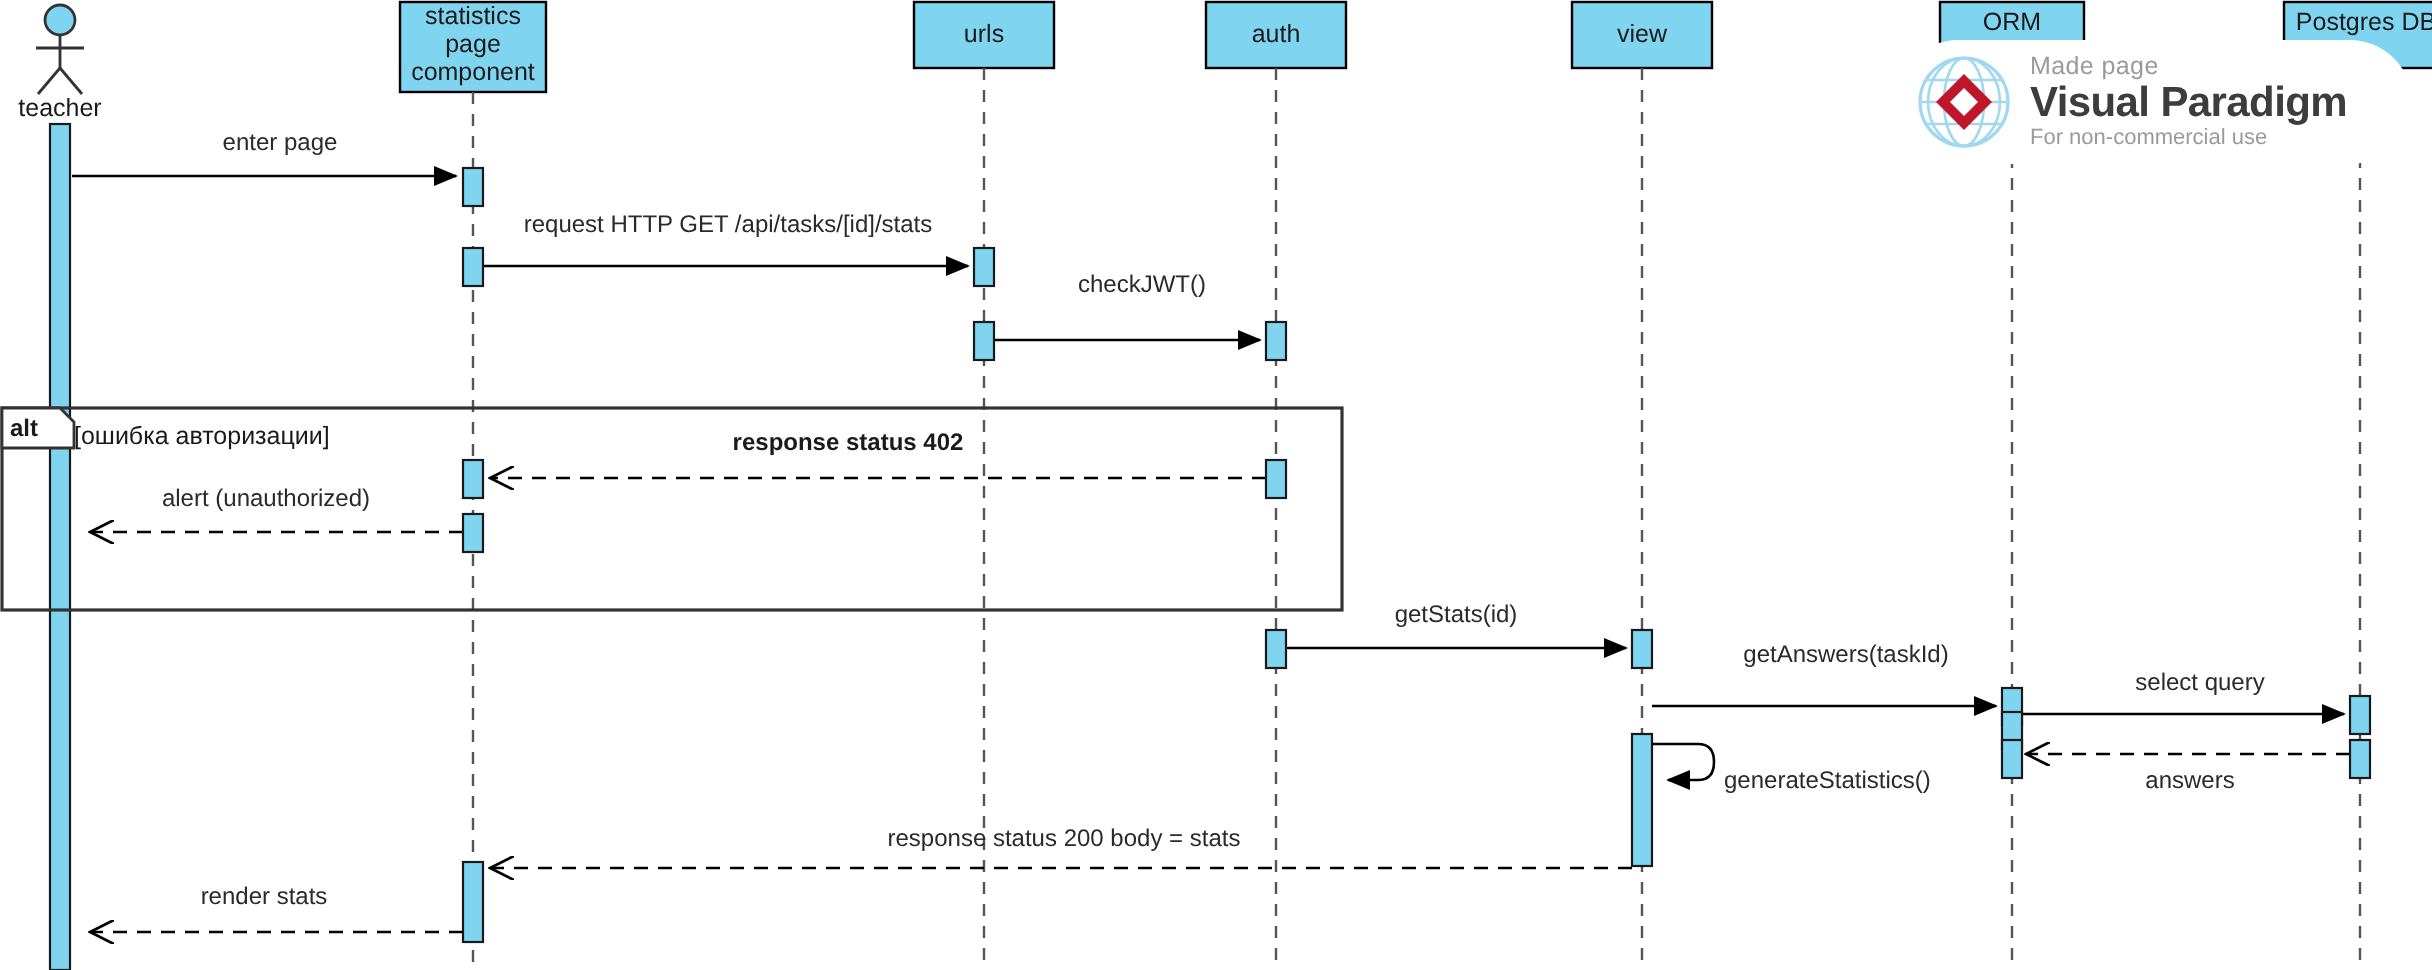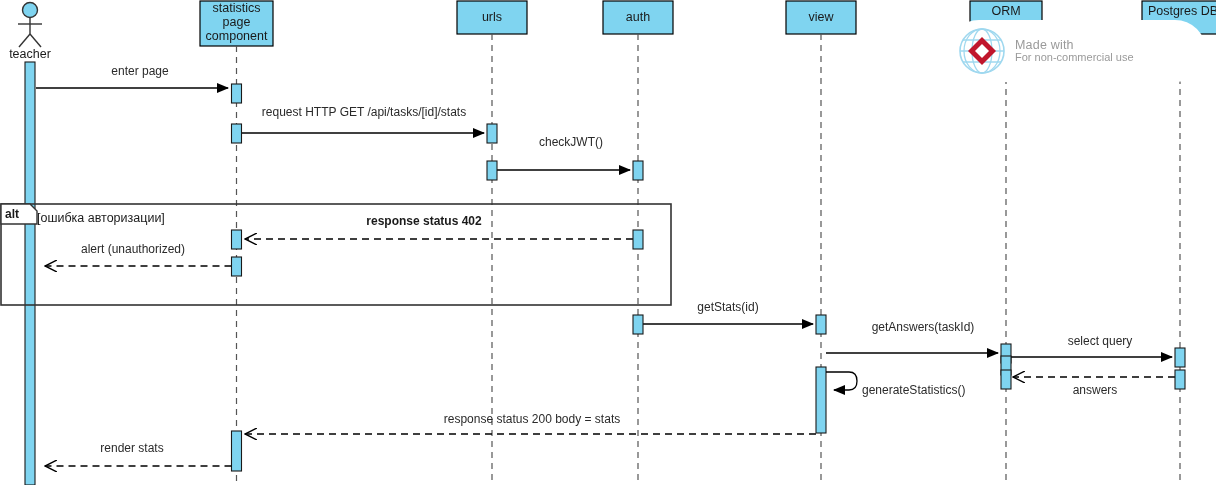--- a/index.html
+++ b/index.html
@@ -309,18 +309,19 @@
           <ellipse cx="26" cy="26" rx="18" ry="22"></ellipse>
           <line x1="4" y1="26" x2="48" y2="26"></line>
           <line x1="7" y1="15" x2="45" y2="15"></line>
           <line x1="7" y1="37" x2="45" y2="37"></line>
         </g>
         <path d="M26 12 L40 26 L26 40 L12 26 Z" fill="#c0162c"></path>
         <path d="M26 19 L33 26 L26 33 L19 26 Z" fill="#ffffff"></path>
       </svg>
     </div>
     <div class="wm-text">
-      <div class="wm-made">Made with</div>
+      <div class="wm-made">Made page</div>
+      <div class="wm-title">Visual Paradigm</div>
       <div class="wm-sub">For non-commercial use</div>
     </div>
   </div>
 
 </div>
 
 </body></html>

